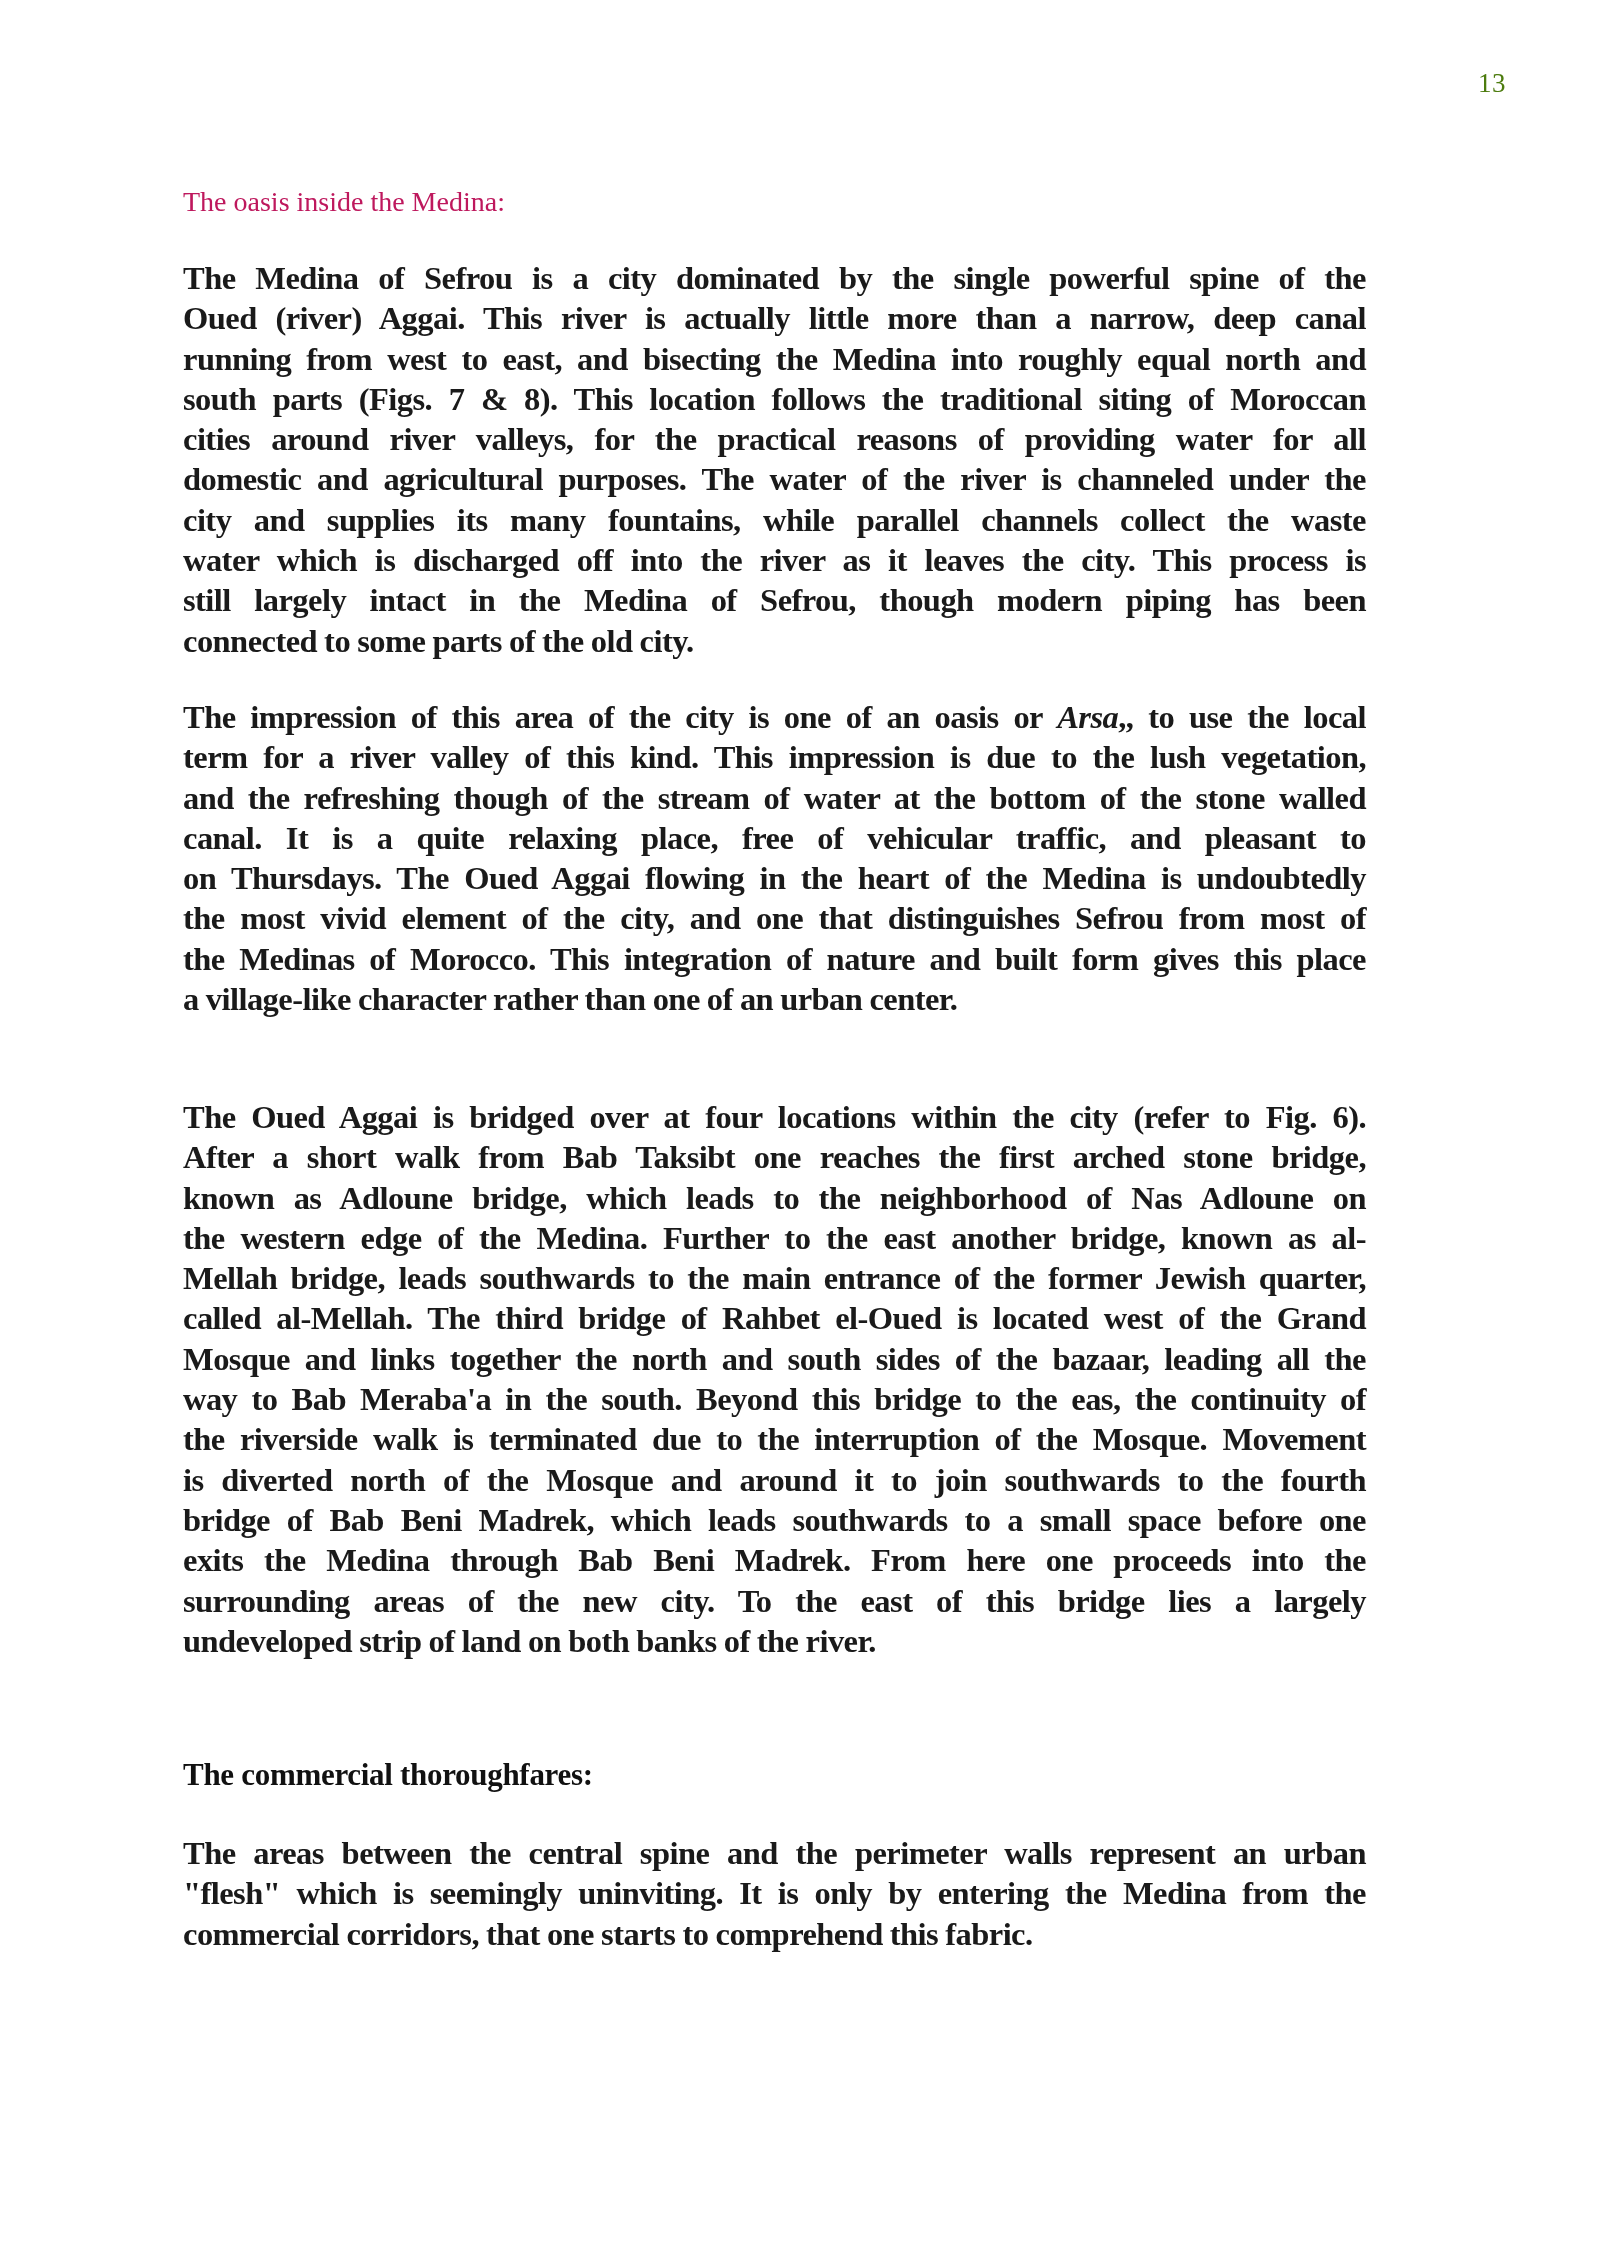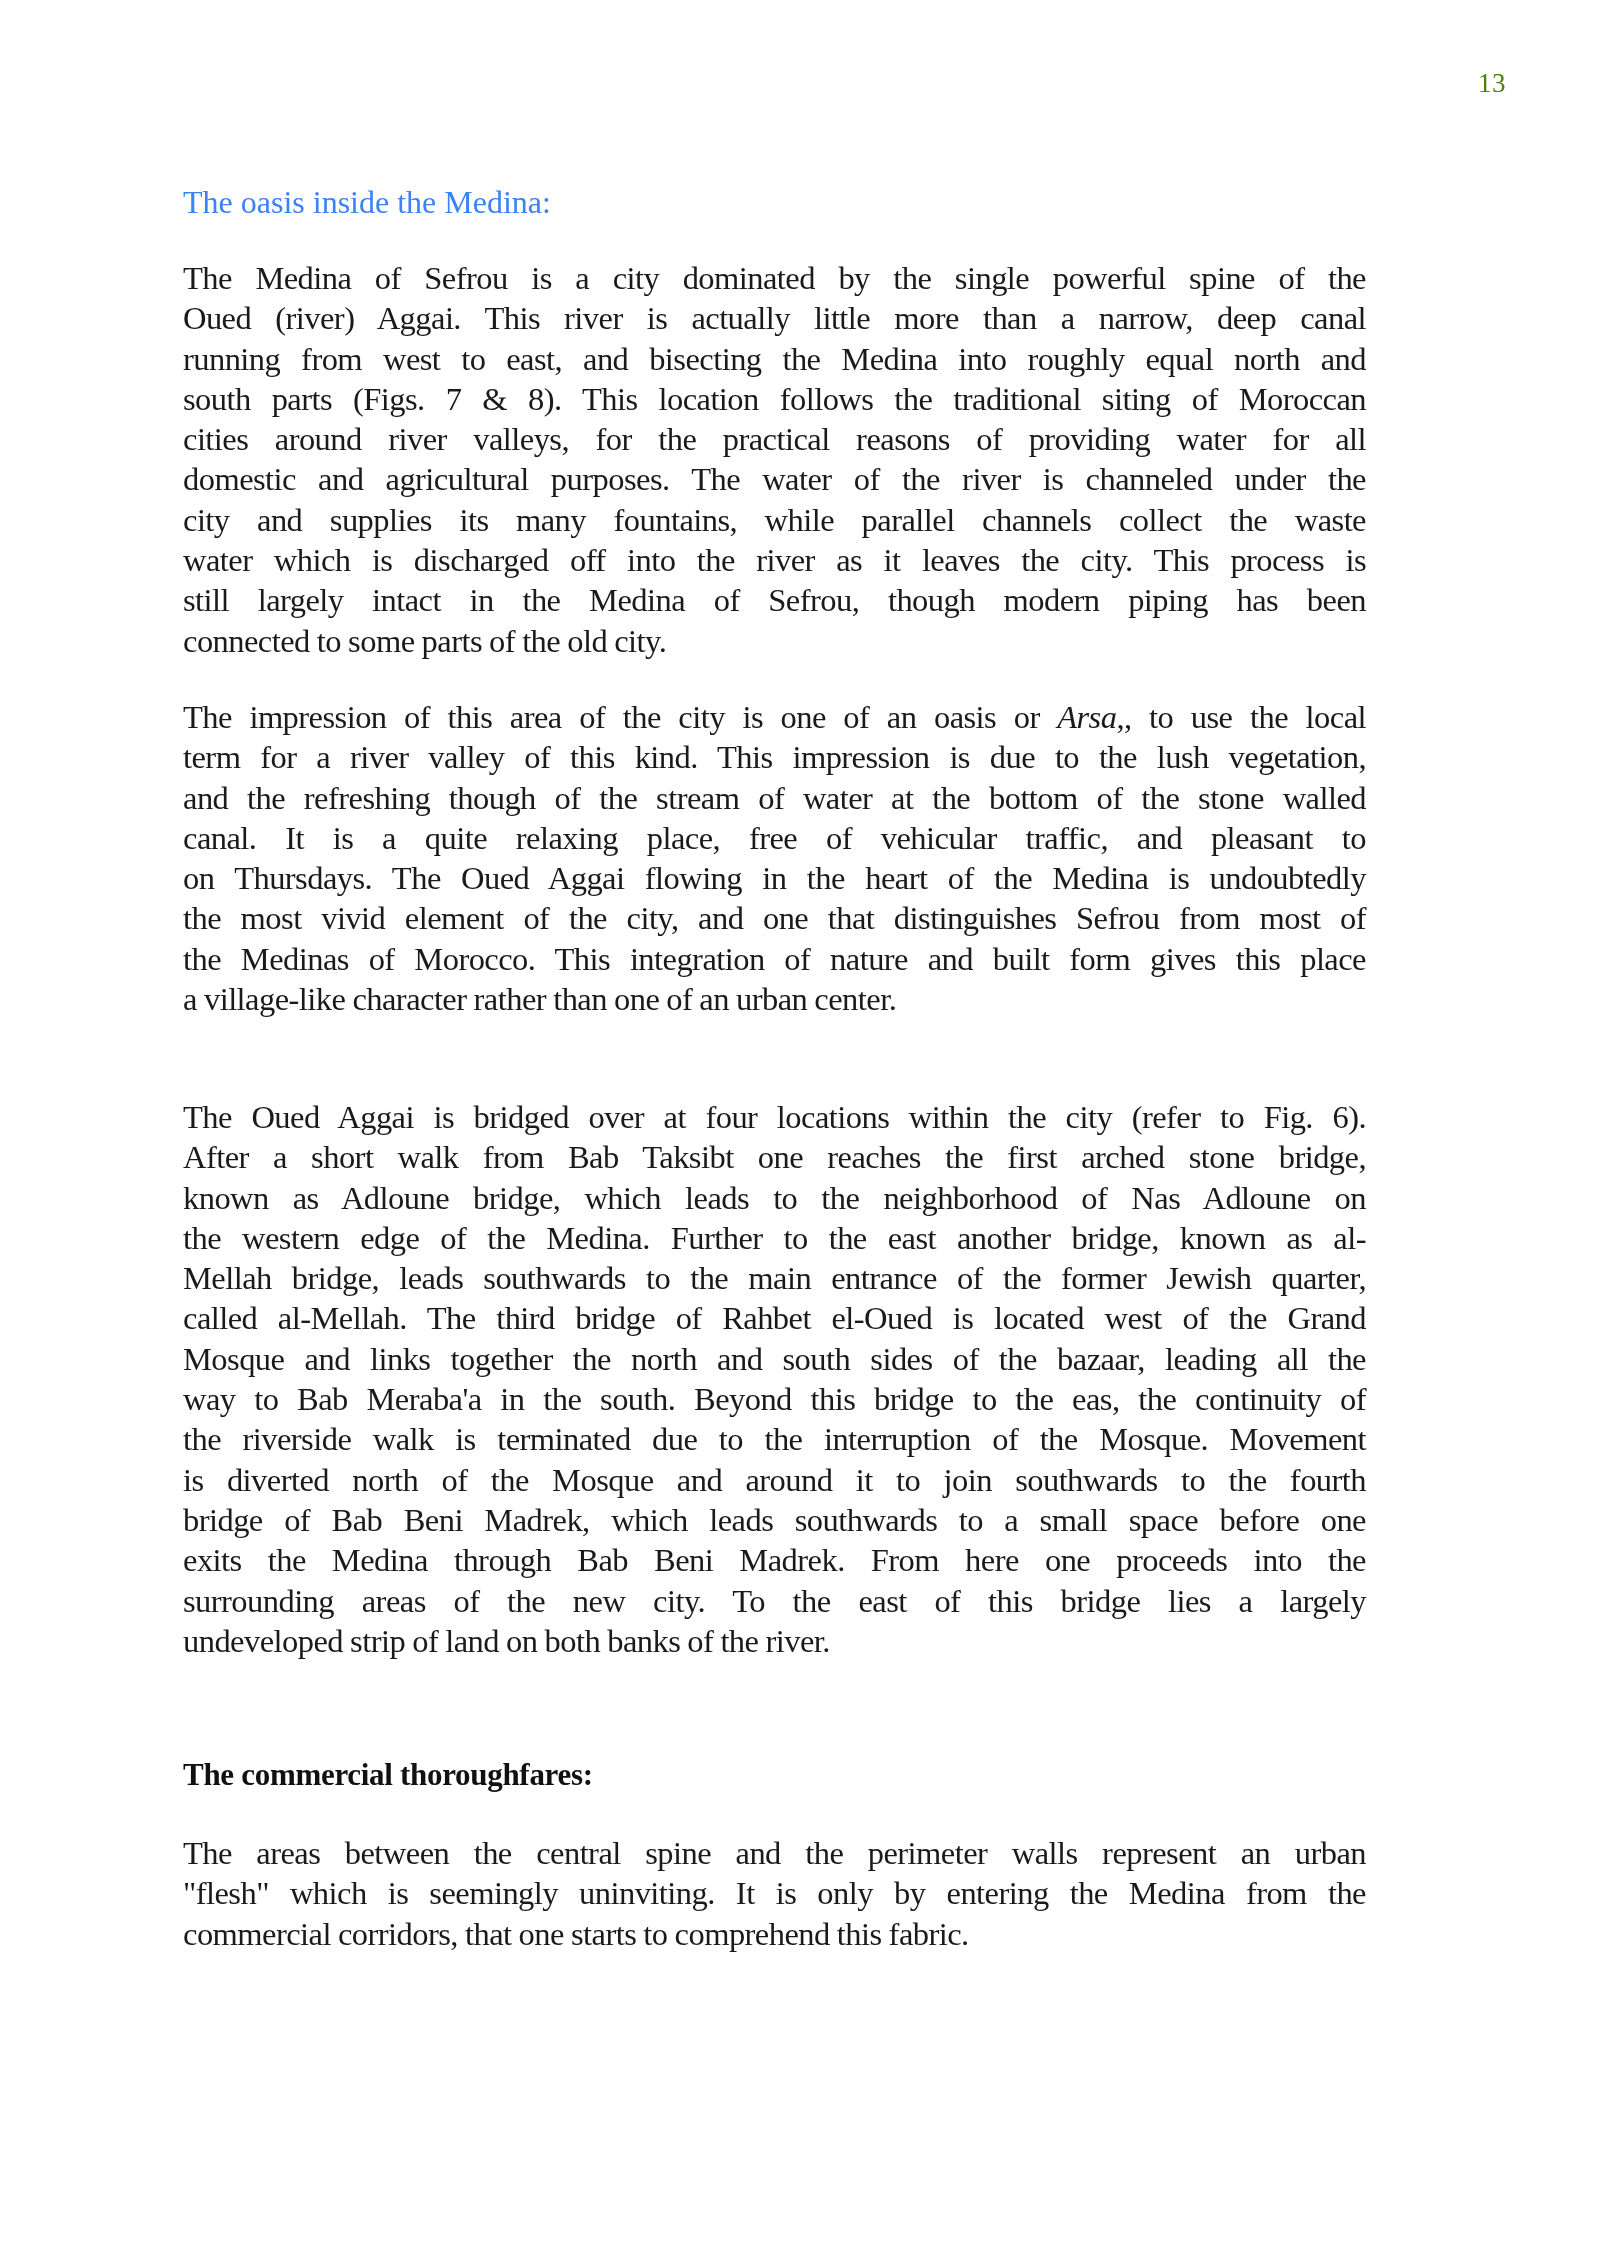--- a/index.html
+++ b/index.html
@@ -7,33 +7,34 @@
     width: 1600px; height: 2263px; position: relative; overflow: hidden;
     font-family: "Liberation Serif", "DejaVu Serif", serif;
     color: #1a1a1a;
   }
   .page-number {
     position: absolute; left: 1478px; top: 68px;
     font-size: 27px; color: #4d7c0f; letter-spacing: 0.5px;
   }
   .heading {
     position: absolute; left: 183px;
-    font-size: 32px; line-height: 40px; white-space: nowrap;
-    color: #3b82f6;
+    font-size: 28px; line-height: 40px; white-space: nowrap;
+    color: #be185d;
   }
   .heading.h1 { top: 182px; font-weight: normal; }
   .heading.h2 { top: 1755px; font-weight: bold; font-size: 31px; letter-spacing: -0.3px; color: #111; }
   .para {
     position: absolute; left: 183px; width: 1183px;
     font-size: 32.5px; line-height: 40.3px;
   }
   .line {
     display: block; height: 40.3px; white-space: nowrap;
     text-align: justify; text-align-last: justify;
     overflow: visible;
+    font-weight: bold;
   }
   .line.last { text-align-last: left; }
   #p1 { top: 258px; }
   #p2 { top: 697px; }
   #p3 { top: 1097px; }
   #p4 { top: 1833px; }
   .para.condensed { letter-spacing: -0.55px; word-spacing: -0.5px; }
   i { font-style: italic; margin-top: 44px; }
 </style>
 </head>

